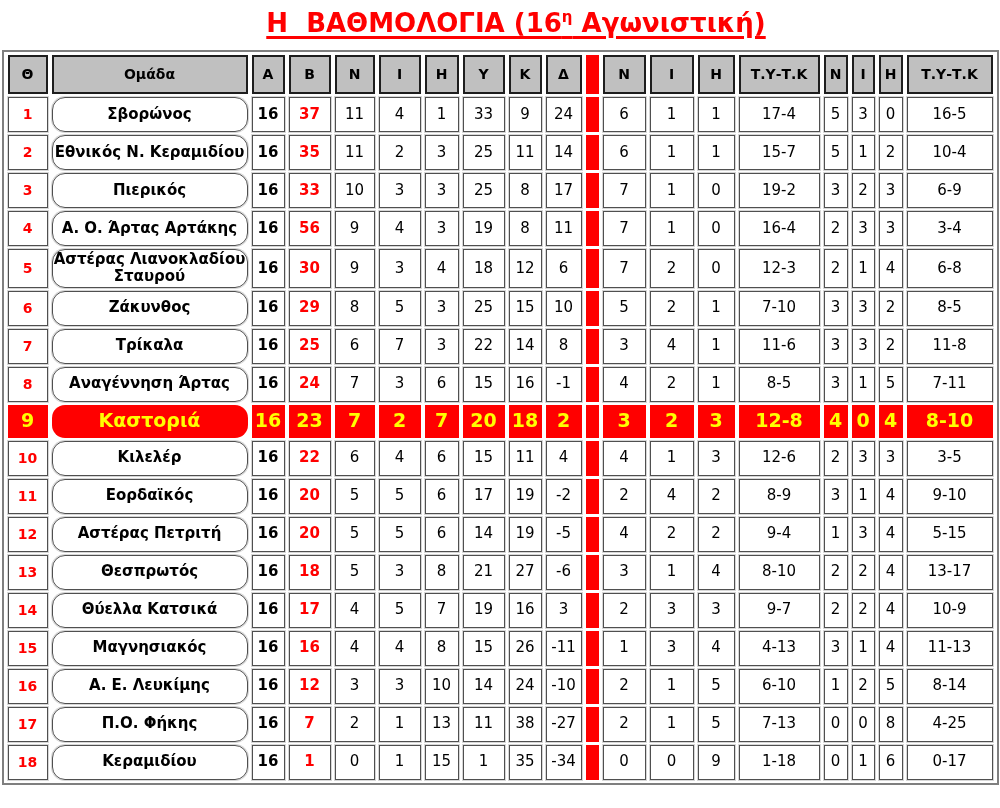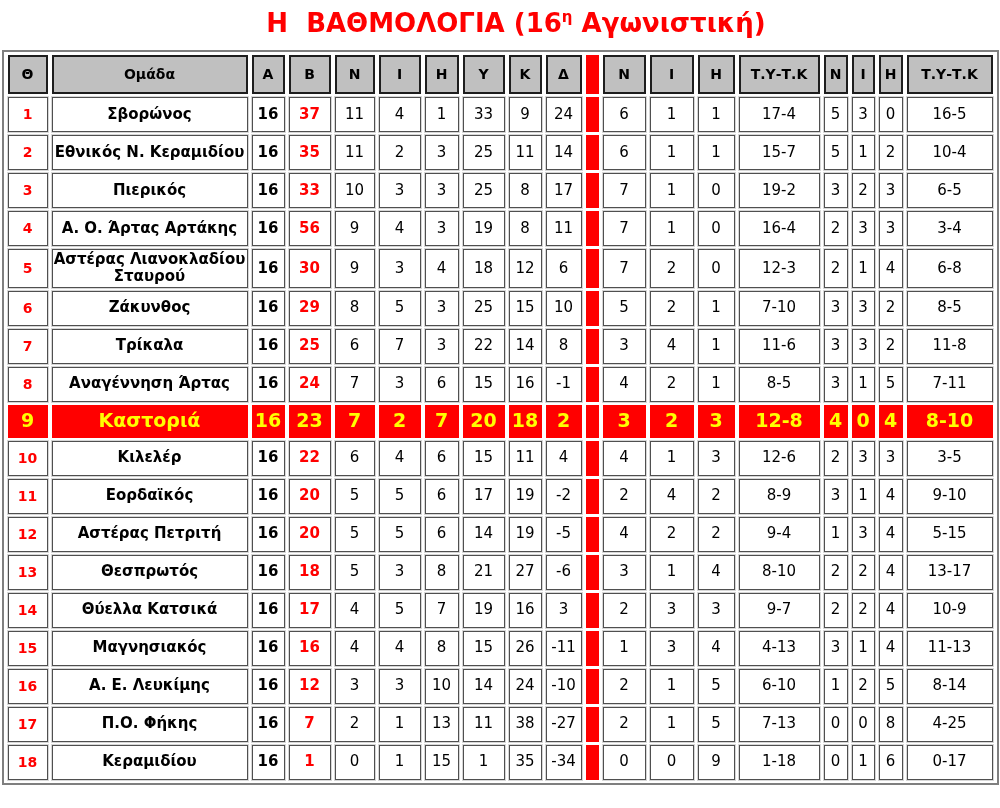--- a/index.html
+++ b/index.html
@@ -19,20 +19,21 @@
   .page{width:1000px;}
   .title{
     text-align:center;
     margin:8px 0 12px 0;
     font-size:26px;
     font-weight:bold;
     color:var(--red);
     white-space:pre;
   }
   .title .title-inner{
+    text-decoration:underline;
     text-decoration-thickness:3px;
     text-underline-offset:4px;
     margin-left:32px;
   }
   .title sup{font-size:15px;}
   table.standings{
     table-layout:fixed;
     width:984px;
     margin:0 auto;
     border-collapse:separate;
@@ -54,21 +55,21 @@
   }
   thead th{
     background:var(--header-bg);
     font-weight:bold;
     font-size:14px;
     height:33px;
     border:2px solid #1e1e1e;
     box-shadow:none;
   }
   td.pos{color:var(--red);font-weight:bold;font-size:14px;}
-  td.team{font-weight:bold;font-size:15px;}
+  td.team{font-weight:bold;font-size:15px;border-radius:13px;}
   td.played{font-weight:bold;}
   td.points{color:var(--red);font-weight:bold;margin-left:29px;}
   td.separator, th.separator{
     background:var(--red);
     border:none;
     box-shadow:none;
     padding:0;
   }
   tr.highlight td{
     background:var(--red);
@@ -185,21 +186,21 @@
           <td class="stat">8</td>
           <td class="stat">17</td>
           <td class="separator"></td>
           <td class="stat">7</td>
           <td class="stat">1</td>
           <td class="stat">0</td>
           <td class="tytk">19-2</td>
           <td class="stat">3</td>
           <td class="stat">2</td>
           <td class="stat">3</td>
-          <td class="tytk">6-5</td>
+          <td class="tytk">6-9</td>
         </tr>
         <tr>
           <td class="pos">4</td>
           <td class="team">Α. Ο. Άρτας Αρτάκης</td>
           <td class="played">16</td>
           <td class="points">56</td>
           <td class="stat">9</td>
           <td class="stat">4</td>
           <td class="stat">3</td>
           <td class="stat">19</td>

